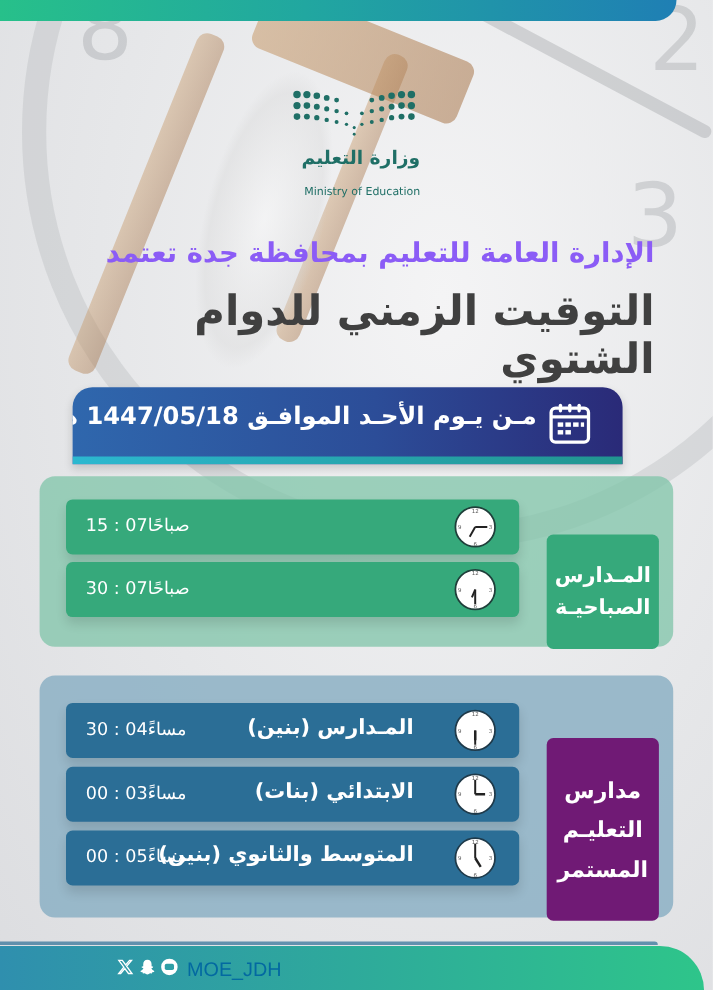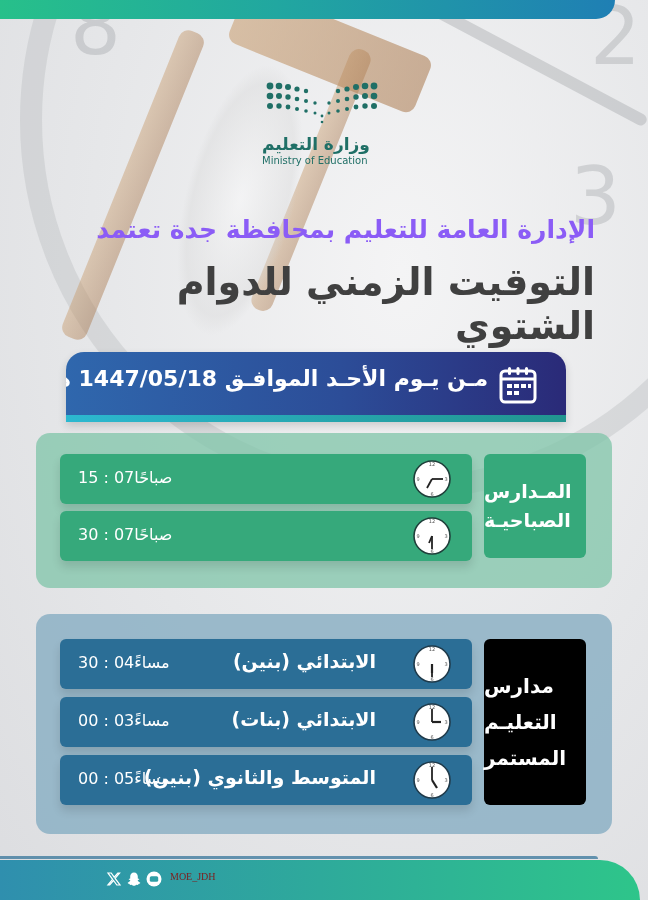--- a/index.html
+++ b/index.html
@@ -15,67 +15,67 @@
   .clock-hand { position:absolute; background:rgba(120,122,126,0.25); border-radius:6px; }
   .num { position:absolute; font-size:80px; color:rgba(110,112,118,0.22); font-family:"DejaVu Sans", sans-serif; }
   .hg-bar { position:absolute; background:linear-gradient(90deg,#c79a6a,#a9774b); opacity:0.45; border-radius:10px; transform-origin:center; }
   .hg-glass { position:absolute; left:185px; top:60px; width:110px; height:280px; opacity:0.35;
     background:radial-gradient(ellipse at center, #ffffff 0%, #d6d6d6 60%, transparent 70%); transform:rotate(14deg); }
 
   .top-banner { position:absolute; left:0; top:0; width:615px; height:19px;
     background:linear-gradient(90deg,#27c08a 0%,#21a7a0 45%,#1f7fb4 100%);
     border-bottom-right-radius:22px; }
 
-  .logo { position:absolute; left:262px; top:82px; width:120px; text-align:left; }
+  .logo { position:absolute; left:262px; top:82px; width:120px; text-align:right; }
   .logo-dots { display:block; margin:0 auto; }
   .logo-ar { font-size:17px; color:#1f6f66; font-weight:bold; margin-top:6px; letter-spacing:1px; direction:rtl; }
-  .logo-en { font-size:10px; color:#1f6f66; margin-top:1px; }
+  .logo-en { font-size:10px; color:#1f6f66; margin-top:15px; }
 
   .headline1 { position:absolute; left:40px; width:555px; top:215px; text-align:right; direction:rtl;
     font-size:25px; font-weight:bold; color:#8b5cf6; }
   .headline2 { position:absolute; left:40px; width:555px; top:260px; text-align:right; direction:rtl;
     font-size:38px; font-weight:bold; color:#404040; }
 
   .date-banner { position:absolute; left:66px; top:352px; width:500px; height:70px;
     border-top-left-radius:18px; border-top-right-radius:18px; overflow:hidden;
     background:linear-gradient(90deg,#2f67ad 0%,#2c4d98 55%,#2a2a78 100%);
     box-shadow:0 4px 8px rgba(0,0,0,0.15); }
   .date-strip { position:absolute; left:0; right:0; bottom:0; height:7px;
     background:linear-gradient(90deg,#2cb8d0,#21958f); }
   .date-text { position:absolute; right:78px; top:14px; direction:rtl; color:#fff;
     font-size:22px; font-weight:bold; white-space:nowrap; }
   .cal-icon { position:absolute; right:28px; top:13px; }
 
   .panel { position:absolute; left:36px; width:576px; border-radius:14px; }
   .panel.green { top:433px; height:155px; background:rgba(127,196,168,0.75); }
   .panel.blue { top:614px; height:220px; background:rgba(140,176,196,0.85); }
 
-  .cat-box { position:absolute; right:26px; border-radius:6px; color:#fff; direction:rtl;
-    display:flex; align-items:center; justify-content:center; text-align:left;
-    font-size:19px; font-weight:bold; line-height:1.55; }
+  .cat-box { position:absolute; right:13px; border-radius:6px; color:#fff; direction:rtl;
+    display:flex; align-items:center; justify-content:center; text-align:center;
+    font-size:19px; font-weight:bold; line-height:1.55;margin-top:32px; }
   .green .cat-box { top:21px; width:102px; height:104px; background:#36a97b; }
-  .blue .cat-box { top:25px; width:102px; height:166px; background:#000000; font-size:20px; line-height:1.8; }
+  .blue .cat-box { top:25px; width:102px; height:166px; background:#701a75; font-size:20px; line-height:1.8; }
 
   .row { position:absolute; left:24px; width:412px; height:50px; border-radius:6px;
     box-shadow:0 6px 10px rgba(0,0,0,0.12); }
   .green .row { background:#36a97b; }
   .blue .row { background:#2b6e96; }
   .row-label { position:absolute; right:96px; top:11px; direction:rtl; color:#fff;
     font-size:19px; font-weight:bold; white-space:nowrap; }
   .row-time { position:absolute; left:18px; top:14px; direction:ltr; color:#fff; font-size:16px; white-space:nowrap; }
   .row-time .period { margin-right:26px; }
   .clock-ic { position:absolute; right:20px; top:5px; }
 
   .footer { position:absolute; left:0; top:860px; width:648px; height:40px; }
   .footer-bar { position:absolute; left:0; top:0; width:640px; height:40px;
     background:linear-gradient(90deg,#2f8fae 0%,#2eaa9b 50%,#2ec58a 100%);
     border-top-right-radius:60px; }
   .footer-line { position:absolute; left:0; top:-4px; width:598px; height:3px; background:#2b6e96; border-top-right-radius:20px; opacity:0.7; }
   .footer-org { position:absolute; right:100px; top:10px; direction:rtl; color:#fff; font-size:13px; white-space:nowrap; }
-  .footer-handle { position:absolute; left:170px; top:11px; color:#7f1d1d; font-size:10px; font-family:Liberation Serif, serif; }
+  .footer-handle { position:absolute; left:170px; top:11px; color:#0369a1; font-size:18px; font-family:Liberation Sans, sans-serif; }
   .social { position:absolute; top:11px; width:16px; height:16px; }
 </style>
 </head>
 <body>
 
 <div class="bg">
   <div class="clock-face"></div>
   <div class="num" style="left:70px;top:-20px;">8</div>
   <div class="num" style="left:590px;top:-10px;">2</div>
   <div class="num" style="left:570px;top:150px;">3</div>
@@ -200,21 +200,21 @@
       <circle cx="20" cy="20" r="18" fill="#fff" stroke="#1f3a4a" stroke-width="1.6"></circle>
       <g fill="#555" font-size="5" text-anchor="middle" font-family="DejaVu Sans, sans-serif">
           <text x="20" y="7">12</text>
           <text x="34" y="22">3</text>
           <text x="20" y="37">6</text>
           <text x="6" y="22">9</text>
         </g>
       <line x1="20" y1="20" x2="20" y2="33" stroke="#222" stroke-width="1.8"></line>
       <line x1="20" y1="20" x2="20" y2="29" stroke="#222" stroke-width="2.2"></line>
     </svg>
-    <div class="row-label">الابتدائي (بنين)</div>
+    <div class="row-label">المـدارس (بنين)</div>
     <div class="row-time">
       <span class="period">مساءً</span><span>04 : 30</span>
     </div>
   </div>
 
   <div class="row" style="top:83px;">
     <svg class="clock-ic" width="40" height="40" viewBox="0 0 40 40">
       <circle cx="20" cy="20" r="18" fill="#fff" stroke="#1f3a4a" stroke-width="1.6"></circle>
       <g fill="#555" font-size="5" text-anchor="middle" font-family="DejaVu Sans, sans-serif">
           <text x="20" y="7">12</text>

